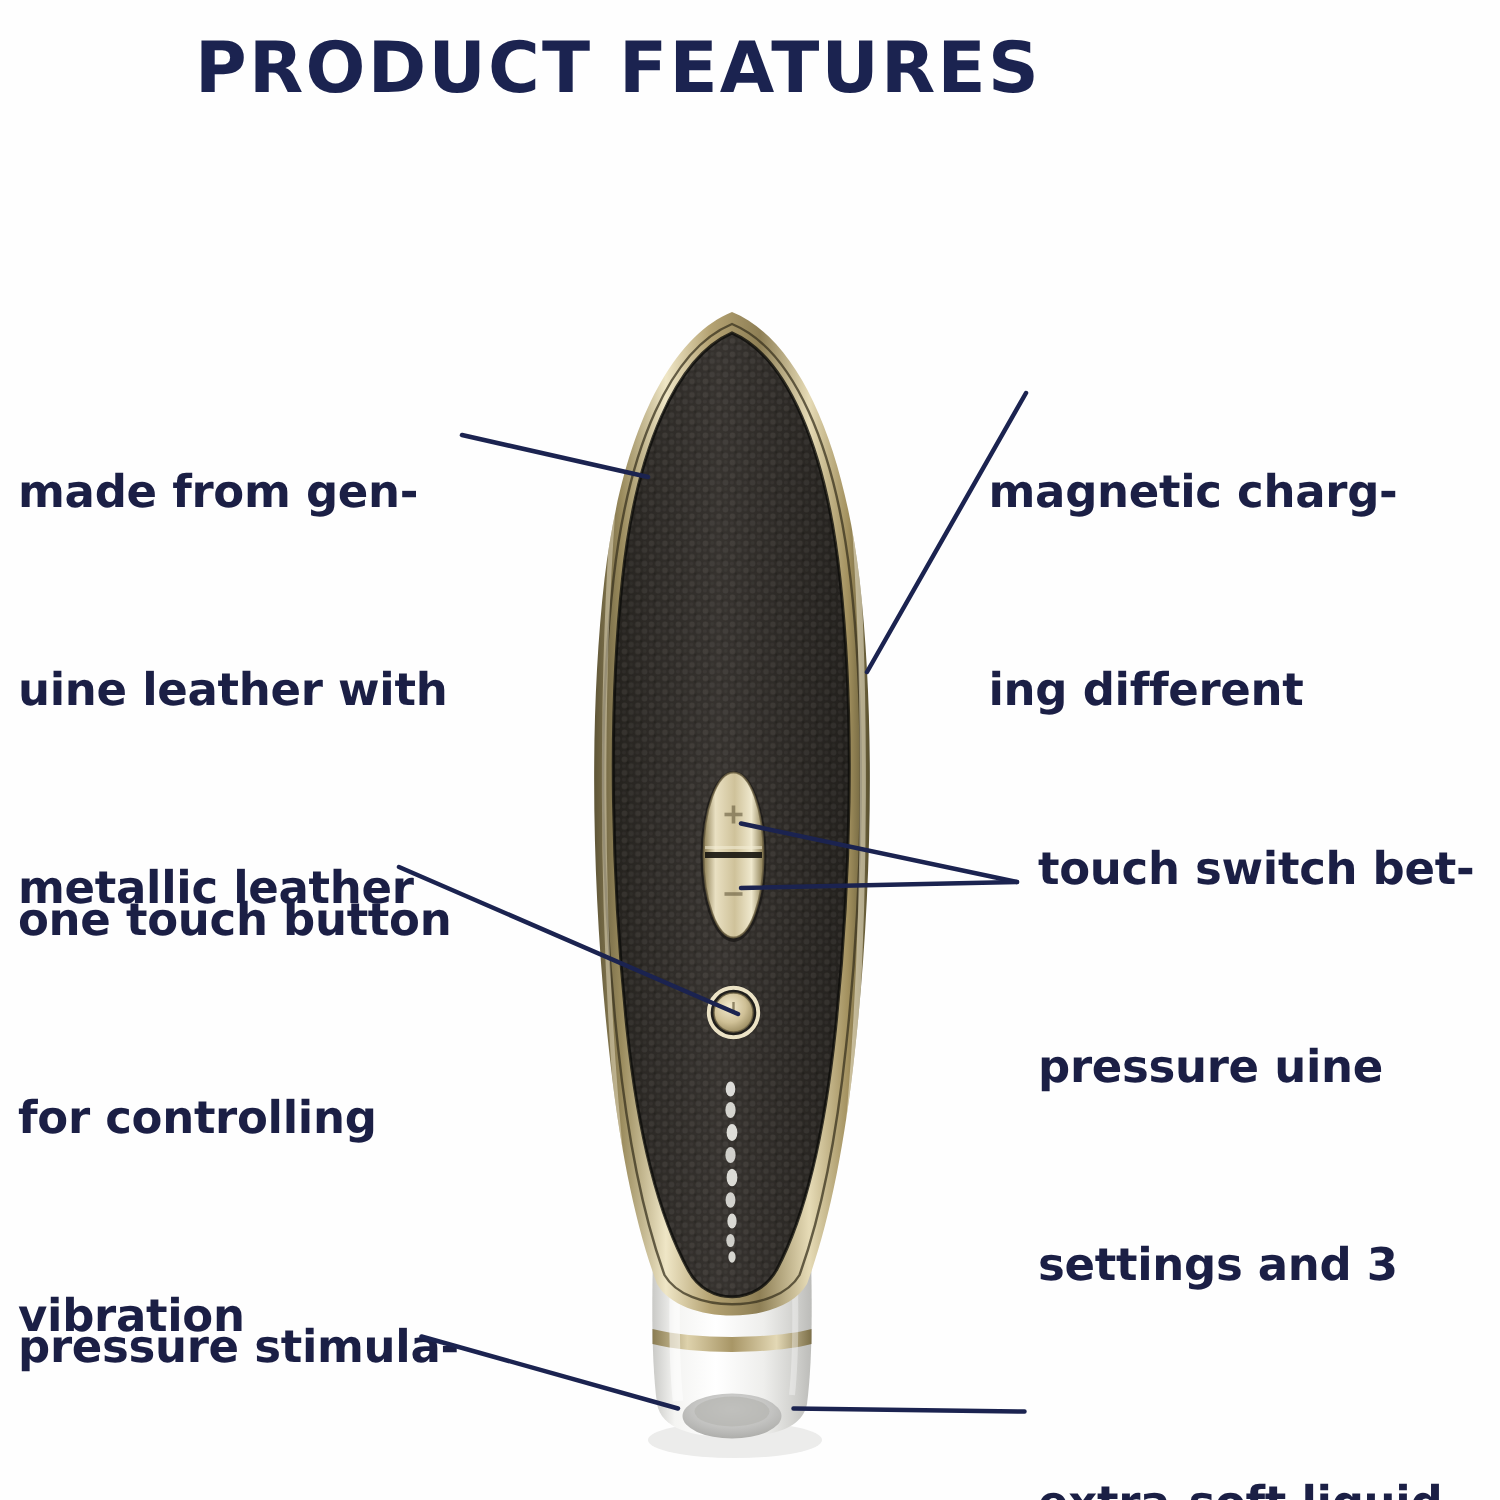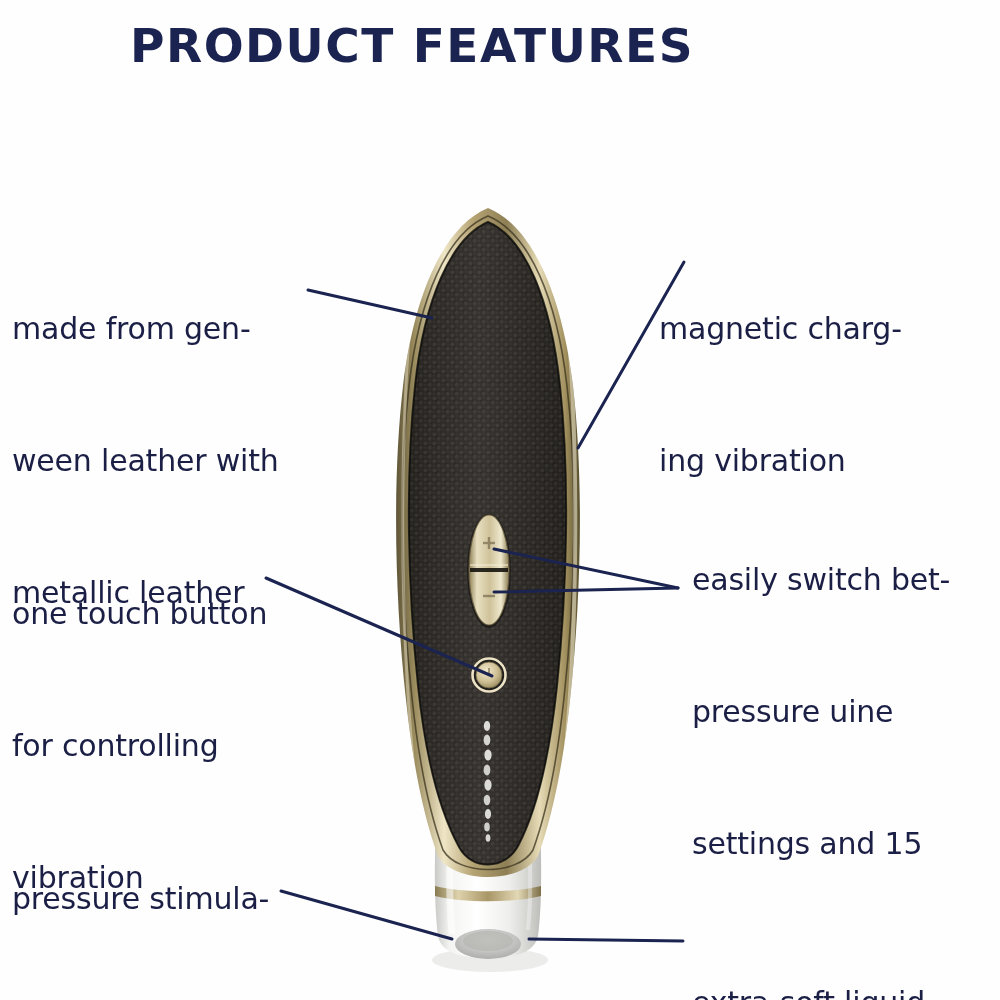--- a/index.html
+++ b/index.html
@@ -31,21 +31,21 @@
     letter-spacing: 1.5px;
     color: #1b2350;
     white-space: nowrap;
   }
 
   
   .callout {
     position: absolute;
     color: #1b1f45;
     font-family: "DejaVu Sans", sans-serif;
-    font-weight: 400;
+    font-weight: 700;
     font-size: 30px;
     line-height: 44px;
     letter-spacing: -0.2px;
     white-space: pre;
   }
   .callout .ln { display: block; }
 
   #c-leather   { left: 12px;  top: 219px; }
   #c-onetouch  { left: 12px;  top: 504px; }
   #c-clitoral  { left: 12px;  top: 789px; }
@@ -275,46 +275,46 @@
       <line x1="266" y1="578" x2="492" y2="676"></line>
       <line x1="678" y1="588" x2="494" y2="549"></line>
       <line x1="678" y1="588" x2="494" y2="592"></line>
       <line x1="281" y1="891" x2="452" y2="939"></line>
       <line x1="683" y1="941" x2="529" y2="939"></line>
     </g>
   </svg>
 
   <div class="callout" id="c-leather">
     <span class="ln">made from gen-</span>
-    <span class="ln">ween leather with</span>
+    <span class="ln">uine leather with</span>
     <span class="ln">metallic leather</span>
   </div>
 
   <div class="callout" id="c-onetouch">
     <span class="ln">one touch button</span>
     <span class="ln">for controlling</span>
     <span class="ln">vibration</span>
   </div>
 
   <div class="callout" id="c-clitoral">
     <span class="ln">pressure stimula-</span>
     
     
     
   </div>
 
   <div class="callout" id="c-magnetic">
     <span class="ln">magnetic charg-</span>
-    <span class="ln">ing vibration</span>
+    <span class="ln">ing different</span>
   </div>
 
   <div class="callout" id="c-settings">
-    <span class="ln">easily switch bet-</span>
+    <span class="ln">touch switch bet-</span>
     <span class="ln">pressure uine</span>
-    <span class="ln">settings and 15</span>
+    <span class="ln">settings and 3</span>
     
   </div>
 
   <div class="callout" id="c-silicone">
     <span class="ln">extra-soft liquid</span>
     
   </div>
 
 </div>
 

